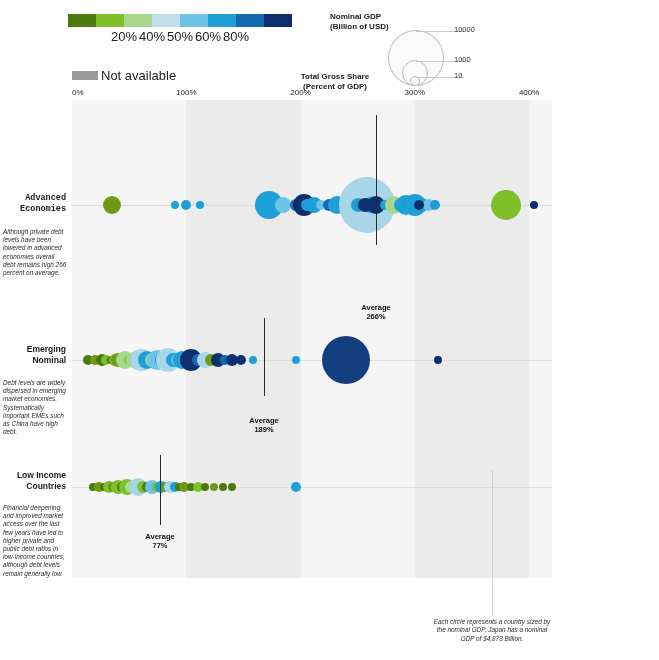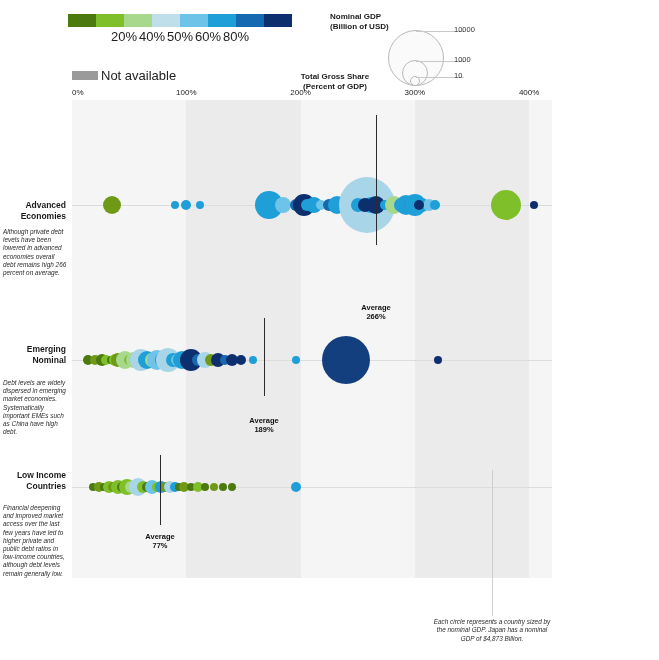--- a/index.html
+++ b/index.html
@@ -331,21 +331,21 @@
     <div class="bub" style="width: 10px; height: 10px; left: 107px; top: 382px; background: rgb(111, 154, 24);"></div>
     <div class="bub" style="width: 8px; height: 8px; left: 114.857px; top: 383px; background: rgb(77, 122, 15);"></div>
     <div class="bub" style="width: 10px; height: 10px; left: 120.714px; top: 382px; background: rgb(127, 191, 42);"></div>
     <div class="bub" style="width: 8px; height: 8px; left: 128.571px; top: 383px; background: rgb(77, 122, 15);"></div>
     <div class="bub" style="width: 8px; height: 8px; left: 137.714px; top: 383px; background: rgb(111, 154, 24);"></div>
     <div class="bub" style="width: 8px; height: 8px; left: 146.857px; top: 383px; background: rgb(77, 122, 15);"></div>
     <div class="bub" style="width: 8px; height: 8px; left: 156px; top: 383px; background: rgb(77, 122, 15);"></div>
     <div class="bub" style="width: 10px; height: 10px; left: 219px; top: 382px; background: rgb(31, 159, 216);"></div>
   </div>
 
-<div class="grp-label" style="left:4px; top:200px;">
+<div class="grp-label" style="left:4px; top:193px;font-family:Liberation Mono, monospace;">
   <span>Advanced</span><br>
   <span>Economies</span>
 </div>
 <div class="grp-note" style="left:3px; top:228px;">Although private debt levels have been lowered in advanced economies overall debt remains high 266 percent on average.</div>
 
 <div class="grp-label" style="left:4px; top:344px;">
   <span>Emerging</span><br>
   <span>Nominal</span>
 </div>
 <div class="grp-note" style="left:3px; top:379px;">Debt levels are widely dispersed in emerging market economies. Systematically important EMEs such as China have high debt.</div>

